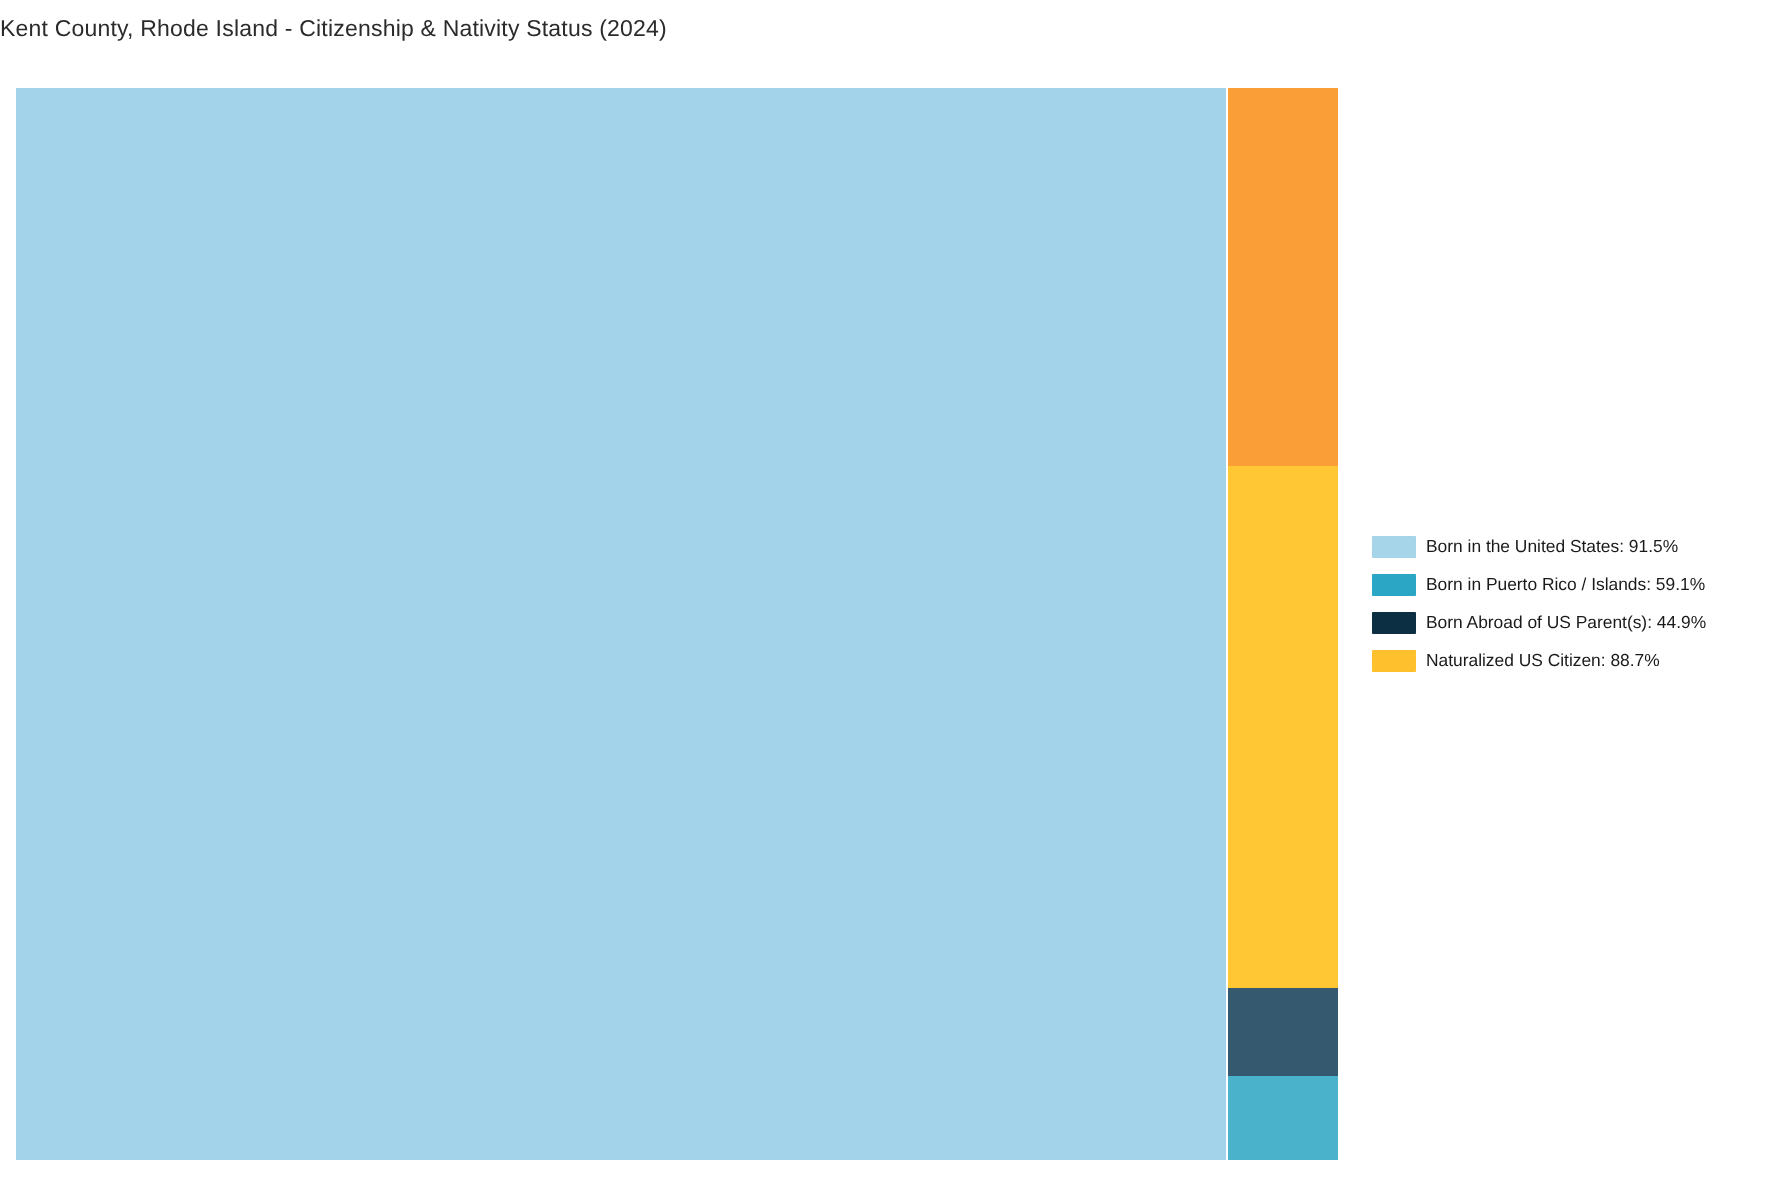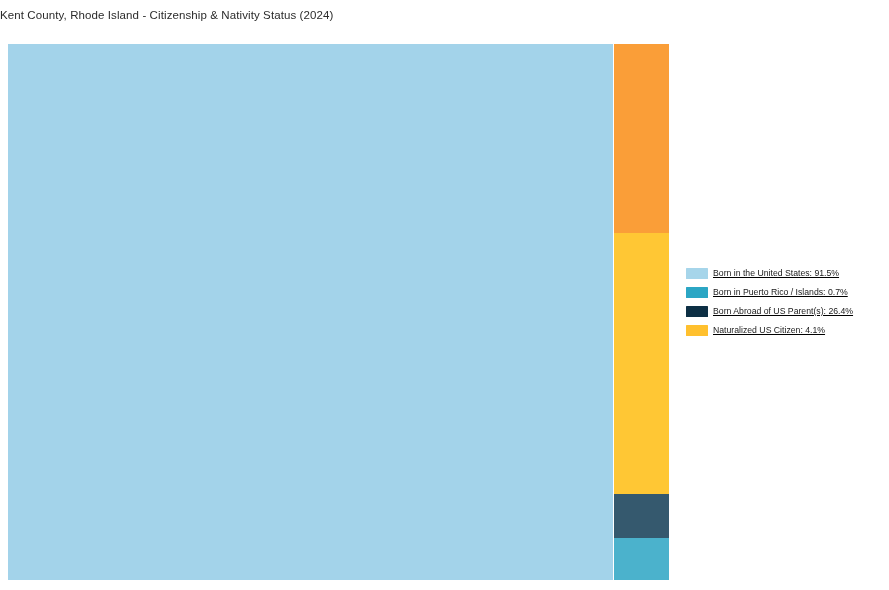--- a/index.html
+++ b/index.html
@@ -53,21 +53,20 @@
     position: absolute;
     left: 686px;
     top: 264px;
     width: 200px;
   }
   .legend-row {
     position: relative;
     height: 19px;
     display: flex;
     align-items: center;
-    text-decoration: underline;
   }
   .legend-swatch {
     width: 22px;
     height: 11px;
     flex: 0 0 auto;
     border-radius: 0.5px;
   }
   .legend-label {
     margin-left: 5px;
     font-size: 8.7px;
@@ -91,25 +90,25 @@
       <div class="tm-tile" style="left: 91.68%; top: 92.16%; width: 8.32%; height: 7.84%; background: rgb(75, 178, 204);"></div>
     </div>
 
   <div class="legend">
       <div class="legend-row">
         <span class="legend-swatch" style="background: rgb(166, 213, 234);"></span>
         <span class="legend-label">Born in the United States: 91.5%</span>
       </div>
       <div class="legend-row">
         <span class="legend-swatch" style="background: rgb(43, 166, 196);"></span>
-        <span class="legend-label">Born in Puerto Rico / Islands: 0.7%</span>
+        <span class="legend-label">Born in Puerto Rico / Islands: 59.1%</span>
       </div>
       <div class="legend-row">
         <span class="legend-swatch" style="background: rgb(13, 47, 68);"></span>
-        <span class="legend-label">Born Abroad of US Parent(s): 26.4%</span>
+        <span class="legend-label">Born Abroad of US Parent(s): 44.9%</span>
       </div>
       <div class="legend-row">
         <span class="legend-swatch" style="background: rgb(255, 192, 46);"></span>
-        <span class="legend-label">Naturalized US Citizen: 4.1%</span>
+        <span class="legend-label">Naturalized US Citizen: 88.7%</span>
       </div>
     </div>
 
 </div>
 
 </body></html>

